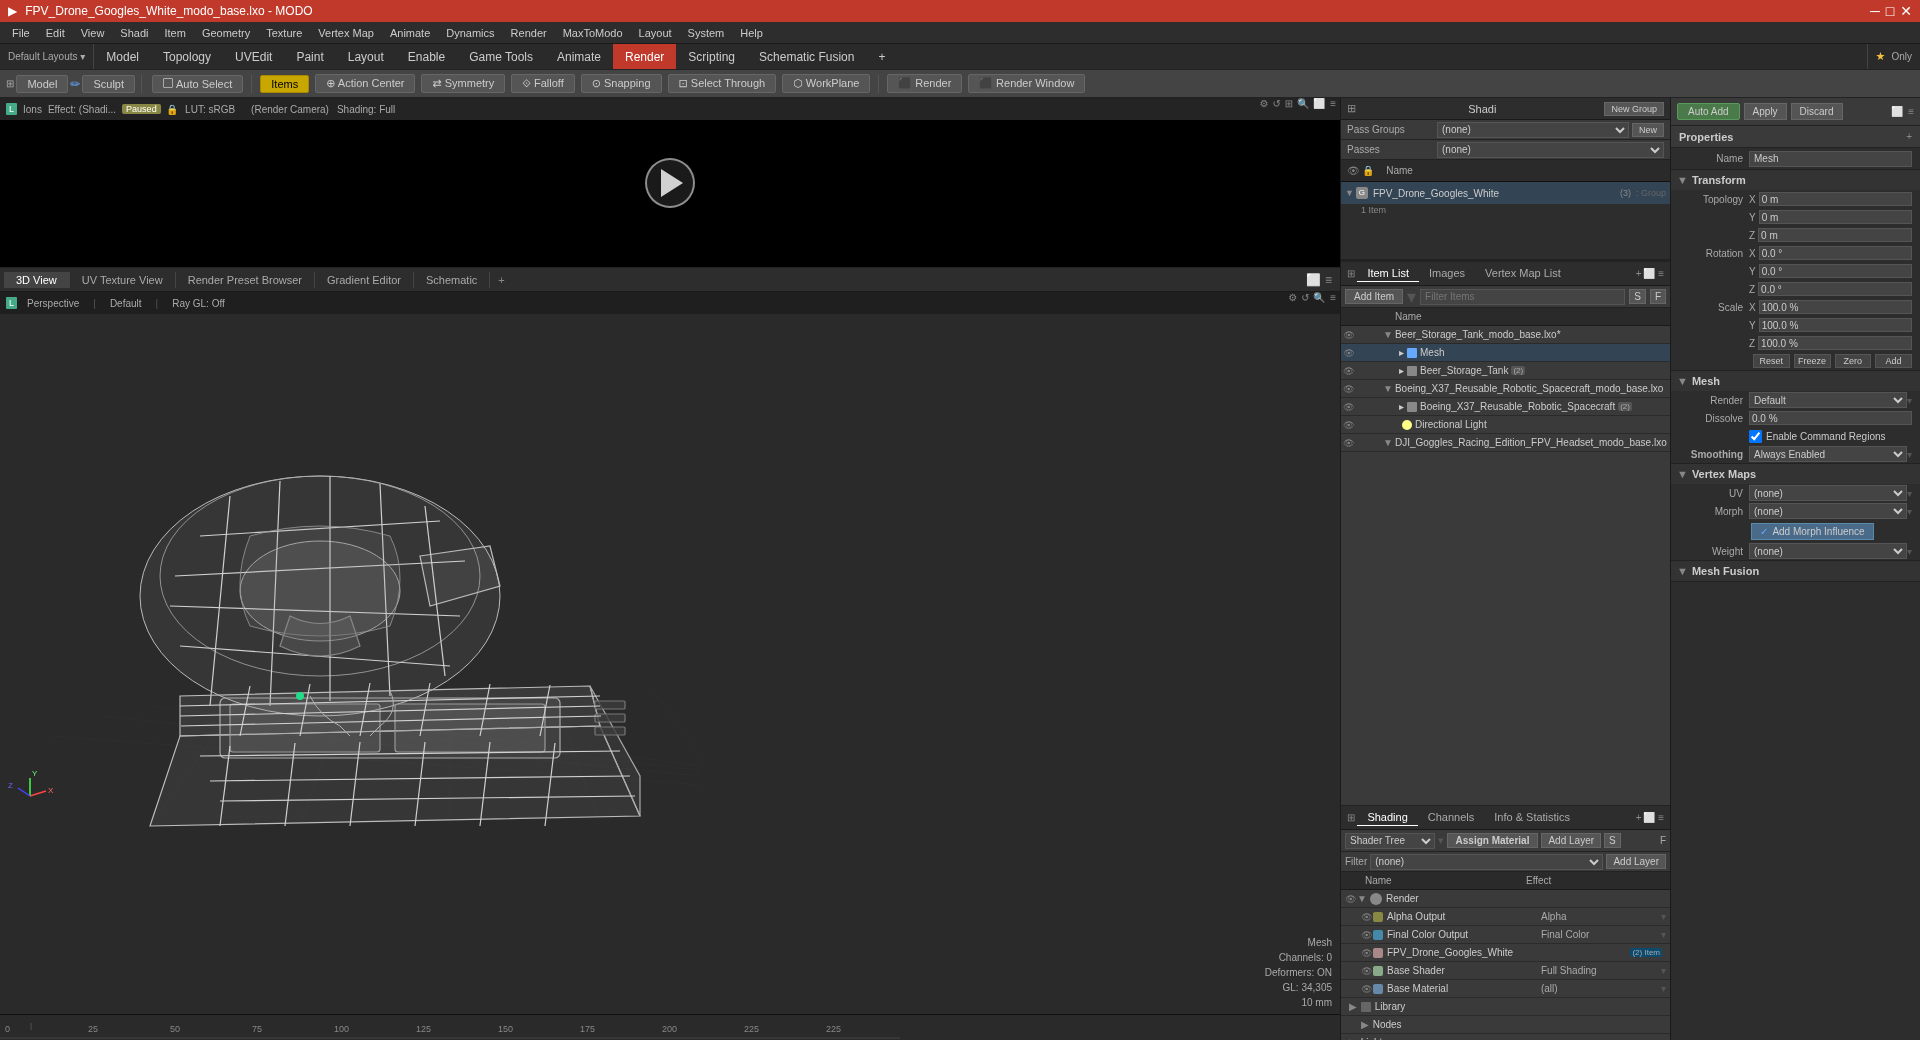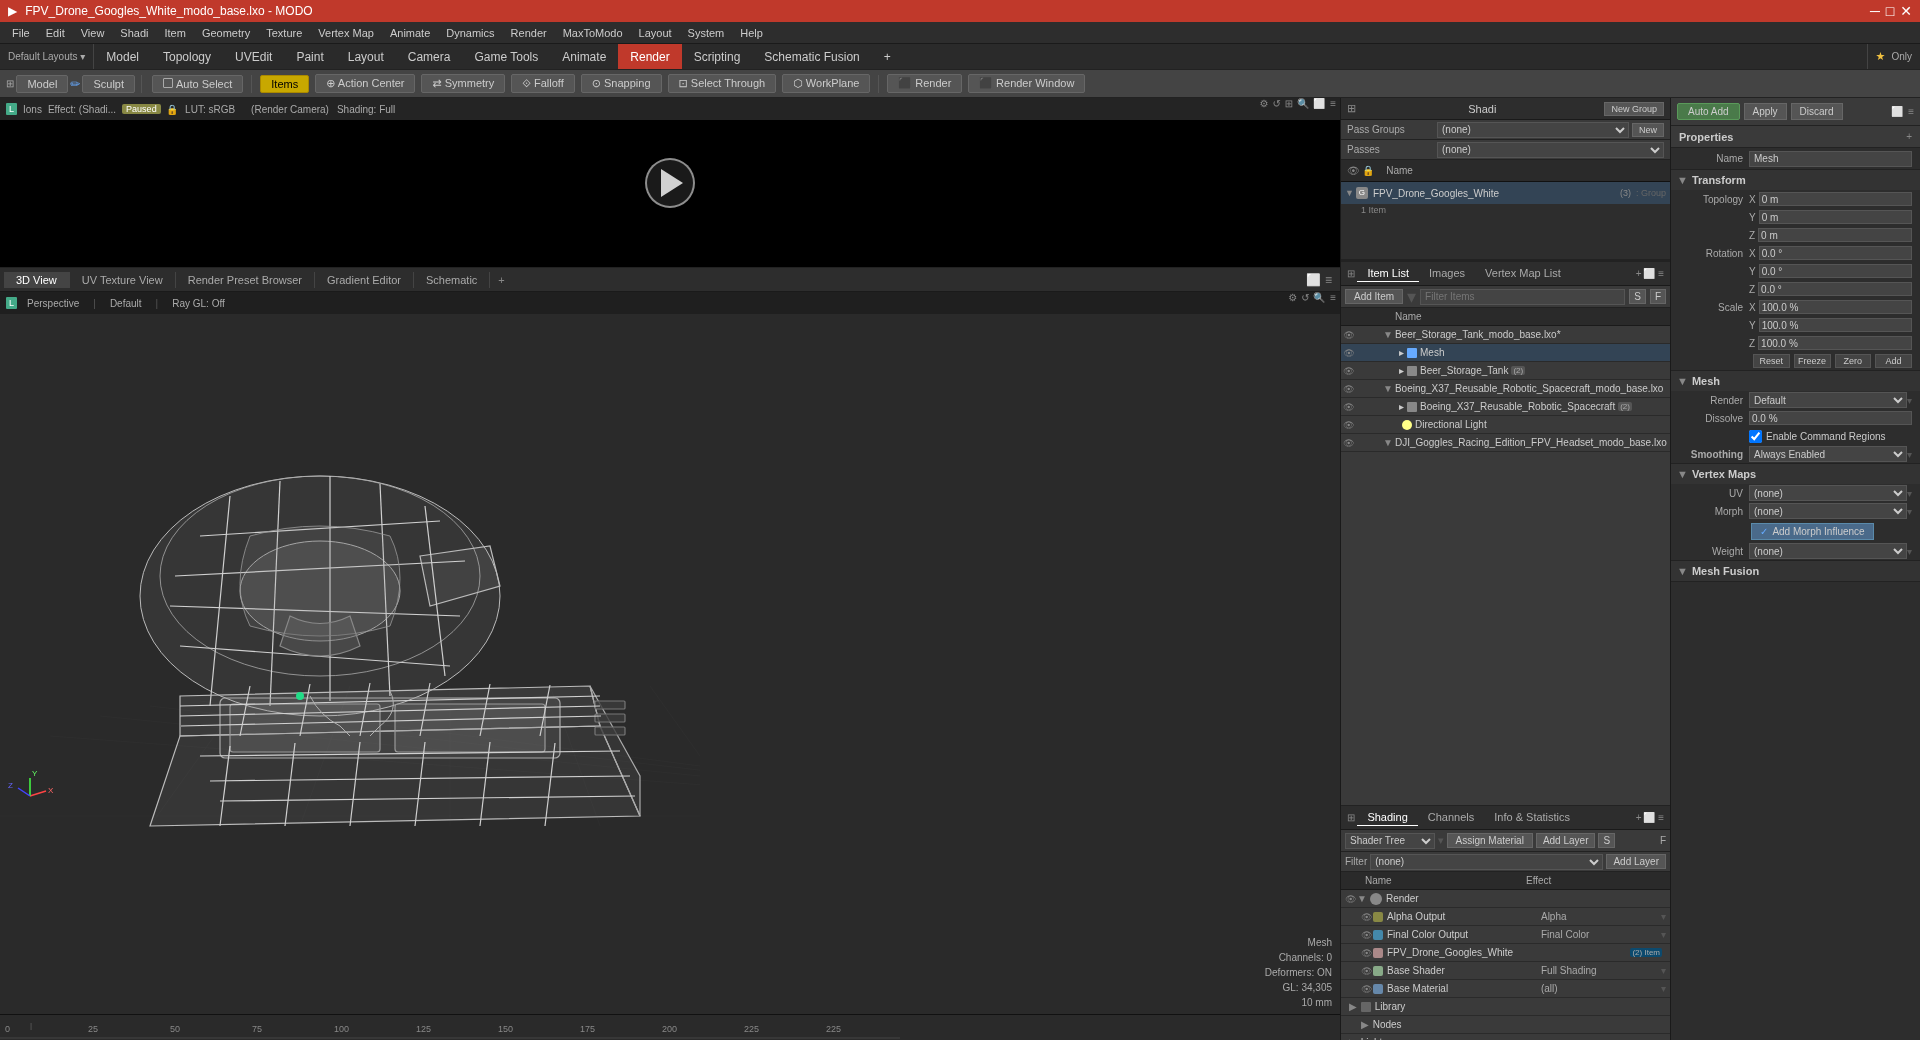--- a/index.html
+++ b/index.html
@@ -109,21 +109,21 @@
 <div id="toolbar1" style="height:26px; background:#2a2a2a; display:flex; align-items:stretch; padding:0; gap:0;">
   <div style="display:flex; align-items:center; padding: 0 8px; gap:4px; border-right:1px solid #444;">
     <span style="font-size:10px; color:#aaa; cursor:pointer;">Default Layouts ▾</span>
   </div>
   <div style="display:flex; align-items:stretch; flex:1;">
     <div class="toolbar-tab" style="display:flex;align-items:center;">Model</div>
     <div class="toolbar-tab" style="display:flex;align-items:center;">Topology</div>
     <div class="toolbar-tab" style="display:flex;align-items:center;">UVEdit</div>
     <div class="toolbar-tab" style="display:flex;align-items:center;">Paint</div>
     <div class="toolbar-tab" style="display:flex;align-items:center;">Layout</div>
-    <div class="toolbar-tab" style="display:flex;align-items:center;">Camera</div>
+    <div class="toolbar-tab" style="display:flex;align-items:center;">Enable</div>
     <div class="toolbar-tab" style="display:flex;align-items:center;">
         <span>Game Tools</span>
       </div>
     <div class="toolbar-tab" style="display:flex;align-items:center;">Animate</div>
     <div class="toolbar-tab active" style="display:flex;align-items:center;background:#c0392b;color:#fff;border-bottom:none;">Render</div>
     <div class="toolbar-tab" style="display:flex;align-items:center;">Scripting</div>
     <div class="toolbar-tab" style="display:flex;align-items:center;">Schematic Fusion</div>
     <div class="toolbar-tab" style="display:flex;align-items:center;">+</div>
   </div>
   <div style="display:flex;align-items:center;padding:0 8px;gap:6px;border-left:1px solid #444;">
@@ -486,21 +486,21 @@
         <span style="color:#888;font-size:10px;cursor:pointer;">+</span>
         <span style="color:#888;font-size:10px;cursor:pointer;">⬜</span>
         <span style="color:#888;font-size:10px;cursor:pointer;">≡</span>
       </div>
 
       <div style="background:#3a3a3a;height:22px;display:flex;align-items:center;padding:0 4px;border-bottom:1px solid #222;gap:3px;">
         <select style="background:#444;border:1px solid #555;color:#ccc;font-size:10px;height:16px;width:90px;">
           <option>Shader Tree</option>
         </select>
         <span style="color:#555;">▾</span>
-        <button style="background:#555;border:1px solid #666;color:#ccc;font-size:10px;padding:1px 8px;cursor:pointer;">Assign Material</button>
+        <button style="background:#555;border:1px solid #666;color:#ccc;font-size:10px;padding:1px 8px;cursor:pointer;font-weight:bold;">Assign Material</button>
         <button style="background:#555;border:1px solid #666;color:#ccc;font-size:10px;padding:1px 6px;cursor:pointer;">Add Layer</button>
         <span style="background:#555;border:1px solid #666;color:#ccc;padding:1px 4px;font-size:10px;cursor:pointer;">S</span>
         <span style="font-size:10px;color:#aaa;margin-left:auto;">F</span>
       </div>
 
       <div style="background:#3a3a3a;height:20px;display:flex;align-items:center;padding:0 4px;border-bottom:1px solid #222;gap:3px;">
         <span style="font-size:10px;color:#aaa;">Filter</span>
         <select style="flex:1;background:#444;border:1px solid #555;color:#ccc;font-size:10px;height:16px;">
           <option>(none)</option>
         </select>

